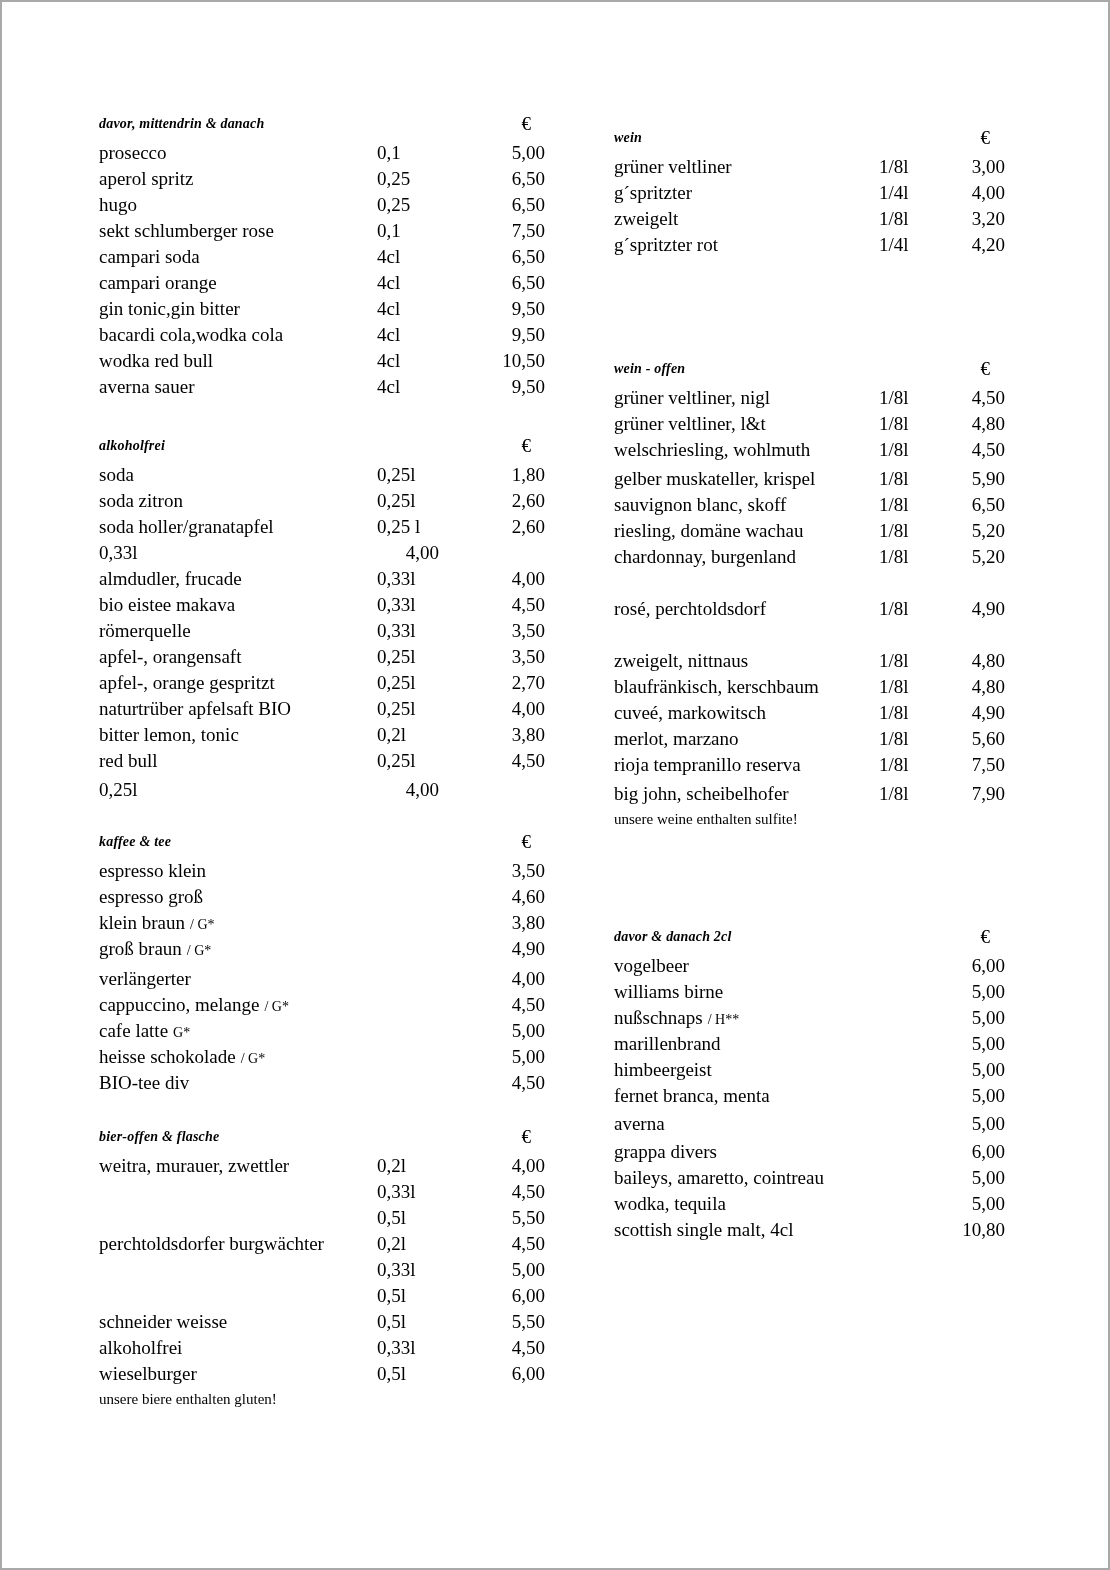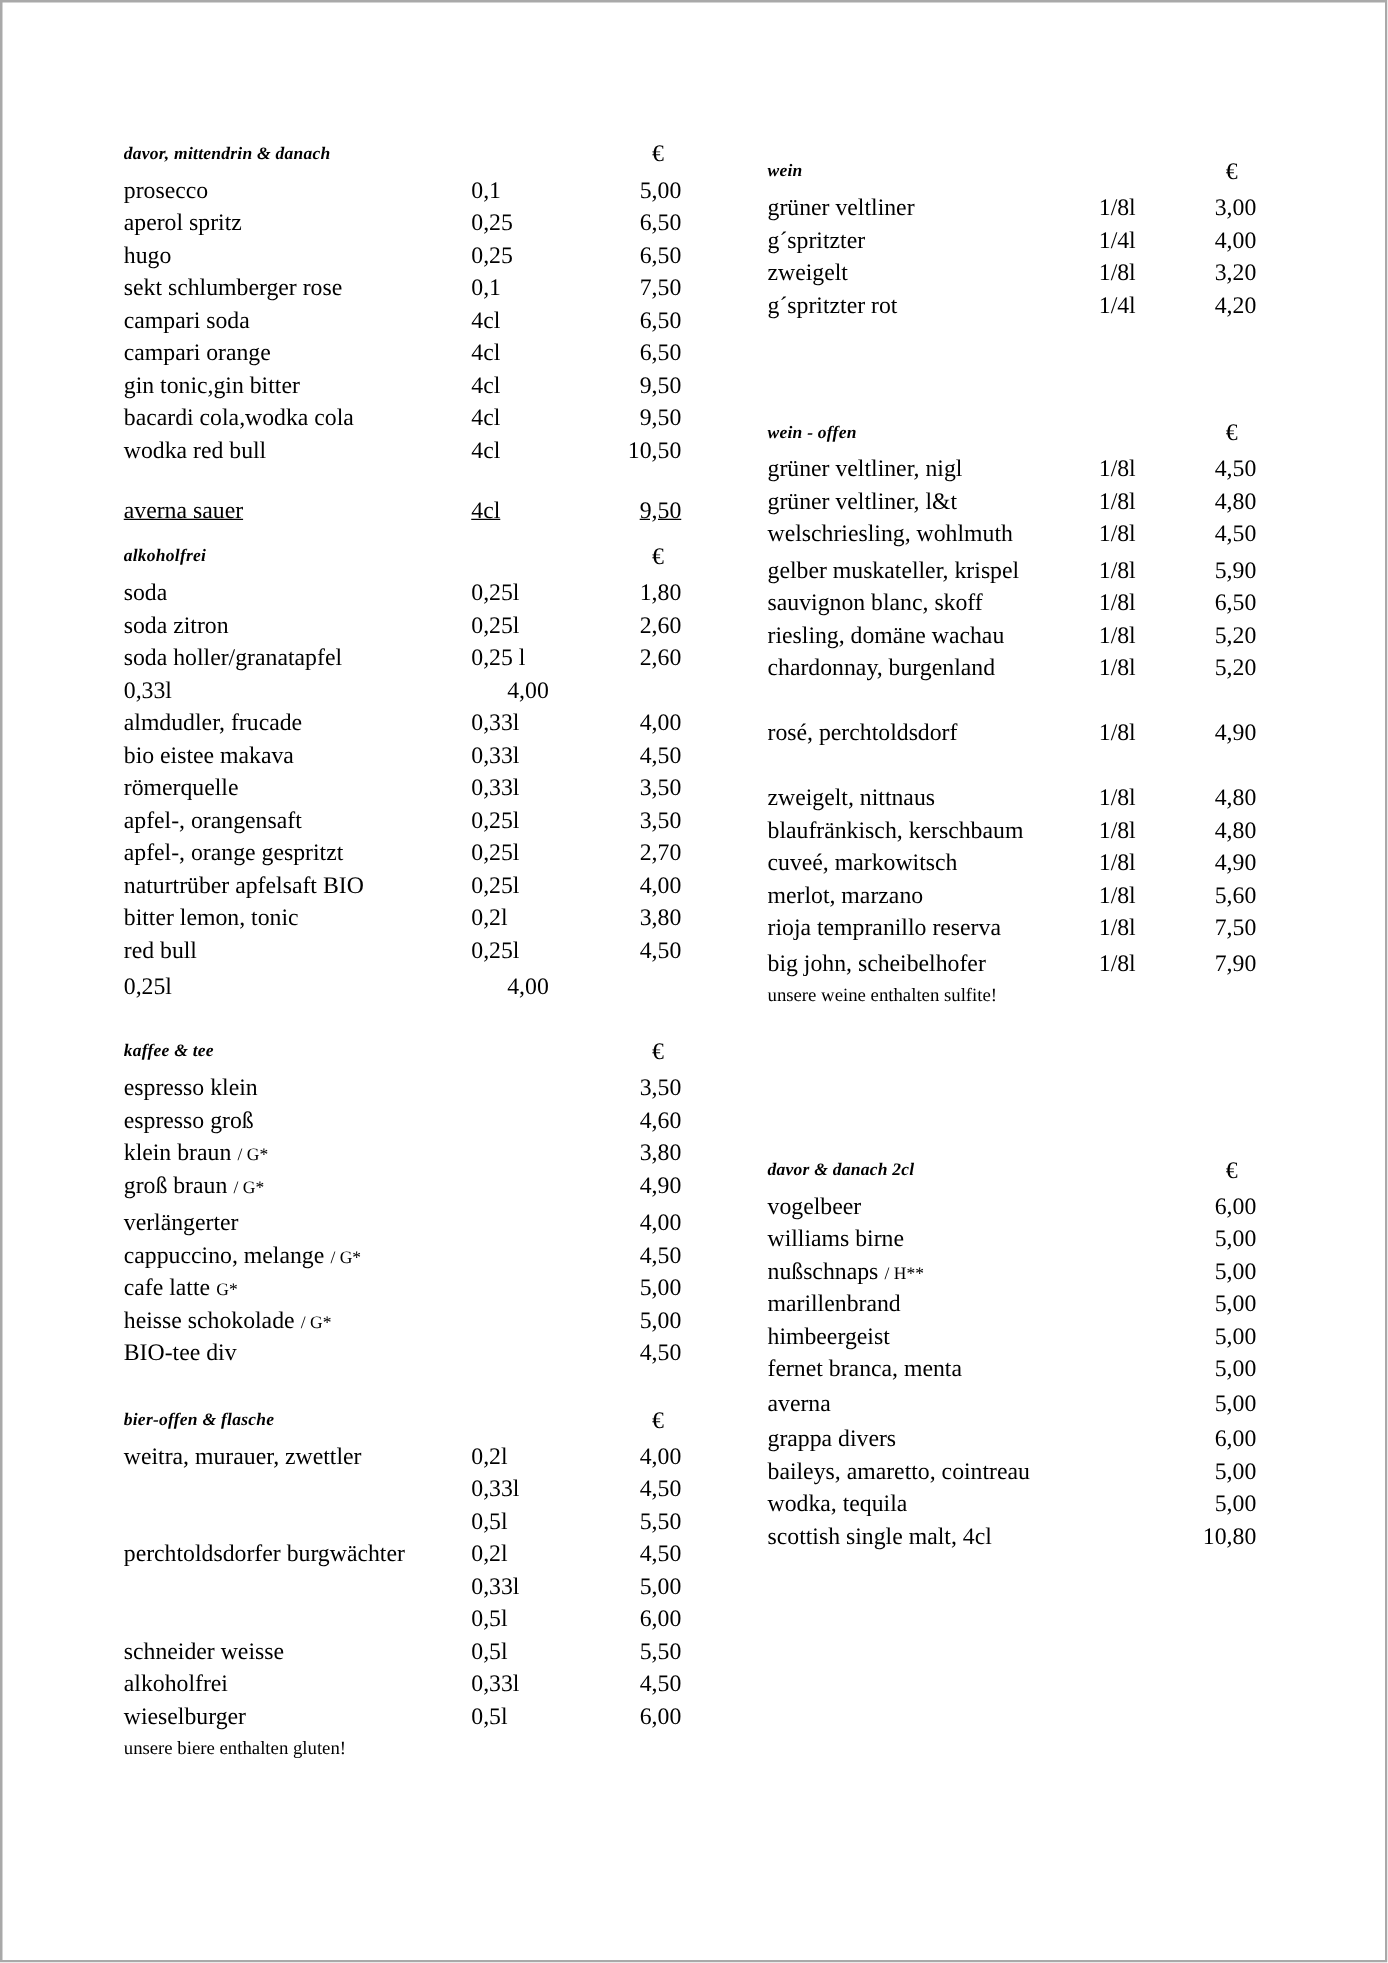--- a/index.html
+++ b/index.html
@@ -91,21 +91,21 @@
           <div class="cell size">4cl</div>
           <div class="cell price">9,50</div>
         </div>
 
         <div class="row item">
           <div class="cell name"><span>wodka red bull</span><span class="note-sm"></span></div>
           <div class="cell size">4cl</div>
           <div class="cell price">10,50</div>
         </div>
 
-        <div class="row item" style="margin-top: 22px; text-decoration: underline;">
+        <div class="row item" style="margin-top: 0;">
           <div class="cell name"><span>averna sauer</span><span class="note-sm"></span></div>
           <div class="cell size">4cl</div>
           <div class="cell price">9,50</div>
         </div>
       </div>
   </section>
 
   <section class="menu-section col-left size-left" style="top:431px">
     <div class="row header">
       <div class="cell title">alkoholfrei</div>
@@ -344,21 +344,21 @@
         </div>
 
         <div class="row item">
           <div class="cell name"><span>g´spritzter rot</span><span class="note-sm"></span></div>
           <div class="cell size">1/4l</div>
           <div class="cell price">4,20</div>
         </div>
       </div>
   </section>
 
-  <section class="menu-section col-right size-left" style="top:332px">
+  <section class="menu-section col-right size-left" style="top:354px">
     <div class="row header">
       <div class="cell title">wein - offen</div>
       <div class="cell price euro">€</div>
     </div>
     <div>
 
         <div class="row item" style="margin-top: 3px;">
           <div class="cell name"><span>grüner veltliner, nigl</span><span class="note-sm"></span></div>
           <div class="cell size">1/8l</div>
           <div class="cell price">4,50</div>

